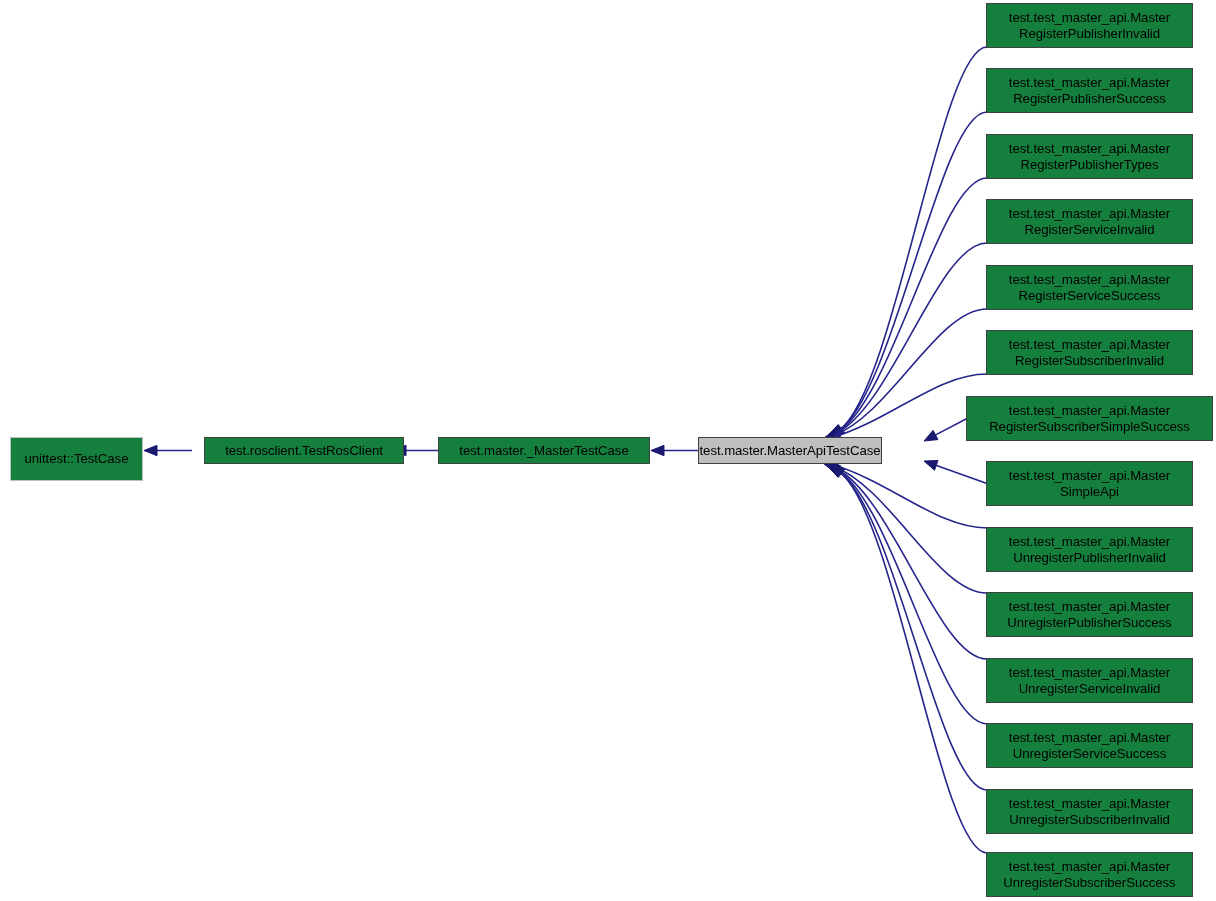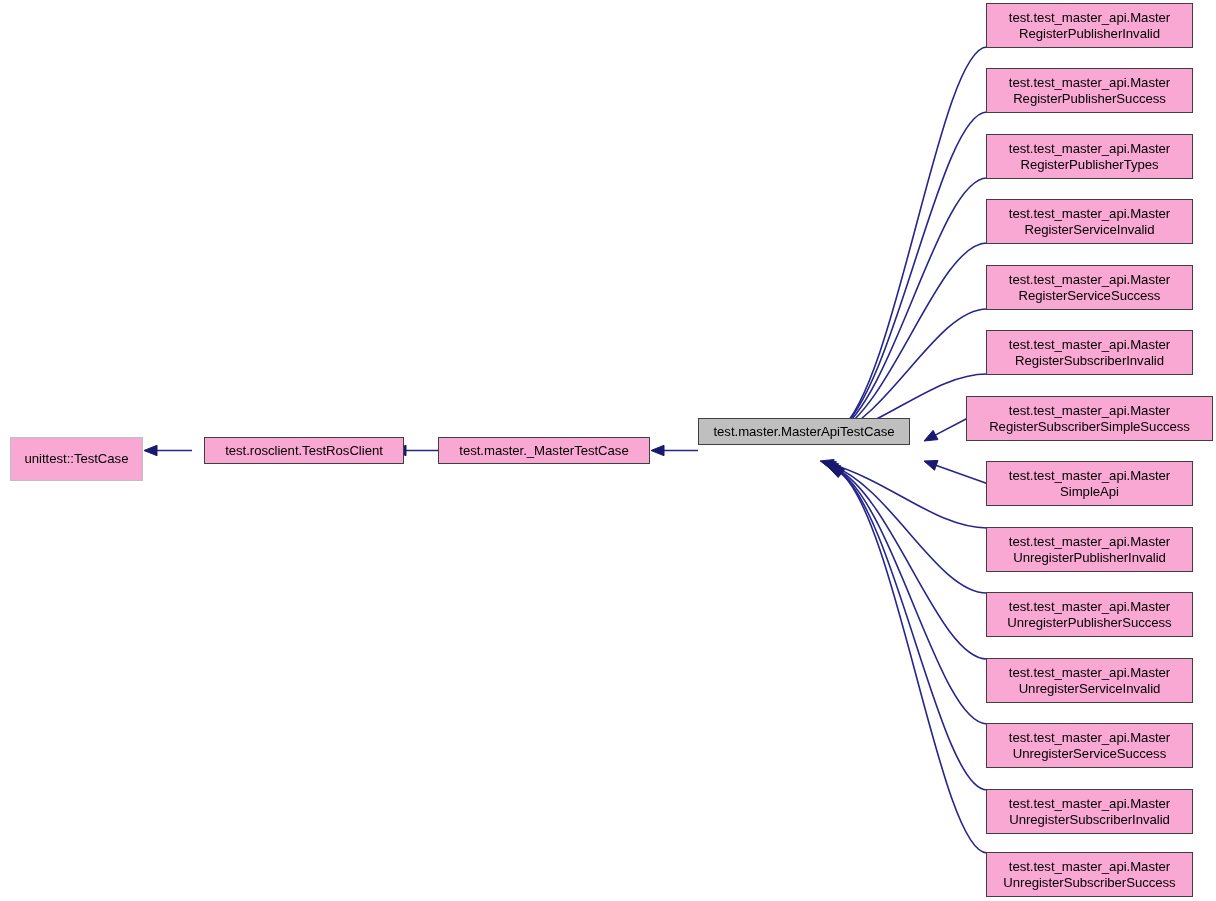--- a/index.html
+++ b/index.html
@@ -24,21 +24,21 @@
     height: 901px;
     pointer-events: none;
   }
   .node {
     position: absolute;
     box-sizing: border-box;
     display: flex;
     align-items: center;
     justify-content: center;
     text-align: center;
-    background: #f9a8d4;
+    background: #15803d;
     border: 1px solid #404040;
     color: #000000;
     font-size: 13.2px;
     line-height: 15.5px;
     letter-spacing: -0.05px;
     white-space: pre-line;
     z-index: 5;
   }
   .node.undoc {
     border: 1px solid #bfbfbf;
@@ -99,21 +99,21 @@
   </div>
 
   <div class="node" id="n-test-rosclient-testrosclient" style="left: 204px; top: 437px; width: 200px; height: 27px;">
     <span class="node-label">test.rosclient.TestRosClient</span>
   </div>
 
   <div class="node" id="n-test-master-mastertestcase" style="left: 438px; top: 437px; width: 212px; height: 27px;">
     <span class="node-label">test.master._MasterTestCase</span>
   </div>
 
-  <div class="node current" id="n-test-master-masterapitestcase" style="left: 698px; top: 418px; width: 212px; height: 27px;">
+  <div class="node current" id="n-test-master-masterapitestcase" style="left: 698px; top: 437px; width: 184px; height: 27px;">
     <span class="node-label">test.master.MasterApiTestCase</span>
   </div>
 
   <div id="derived-holder">
       <div class="node" style="left: 986px; top: 3px; width: 207px; height: 45px;"><span class="node-label">test.test_master_api.Master
 RegisterPublisherInvalid</span></div>
       <div class="node" style="left: 986px; top: 68px; width: 207px; height: 45px;"><span class="node-label">test.test_master_api.Master
 RegisterPublisherSuccess</span></div>
       <div class="node" style="left: 986px; top: 134px; width: 207px; height: 45px;"><span class="node-label">test.test_master_api.Master
 RegisterPublisherTypes</span></div>

